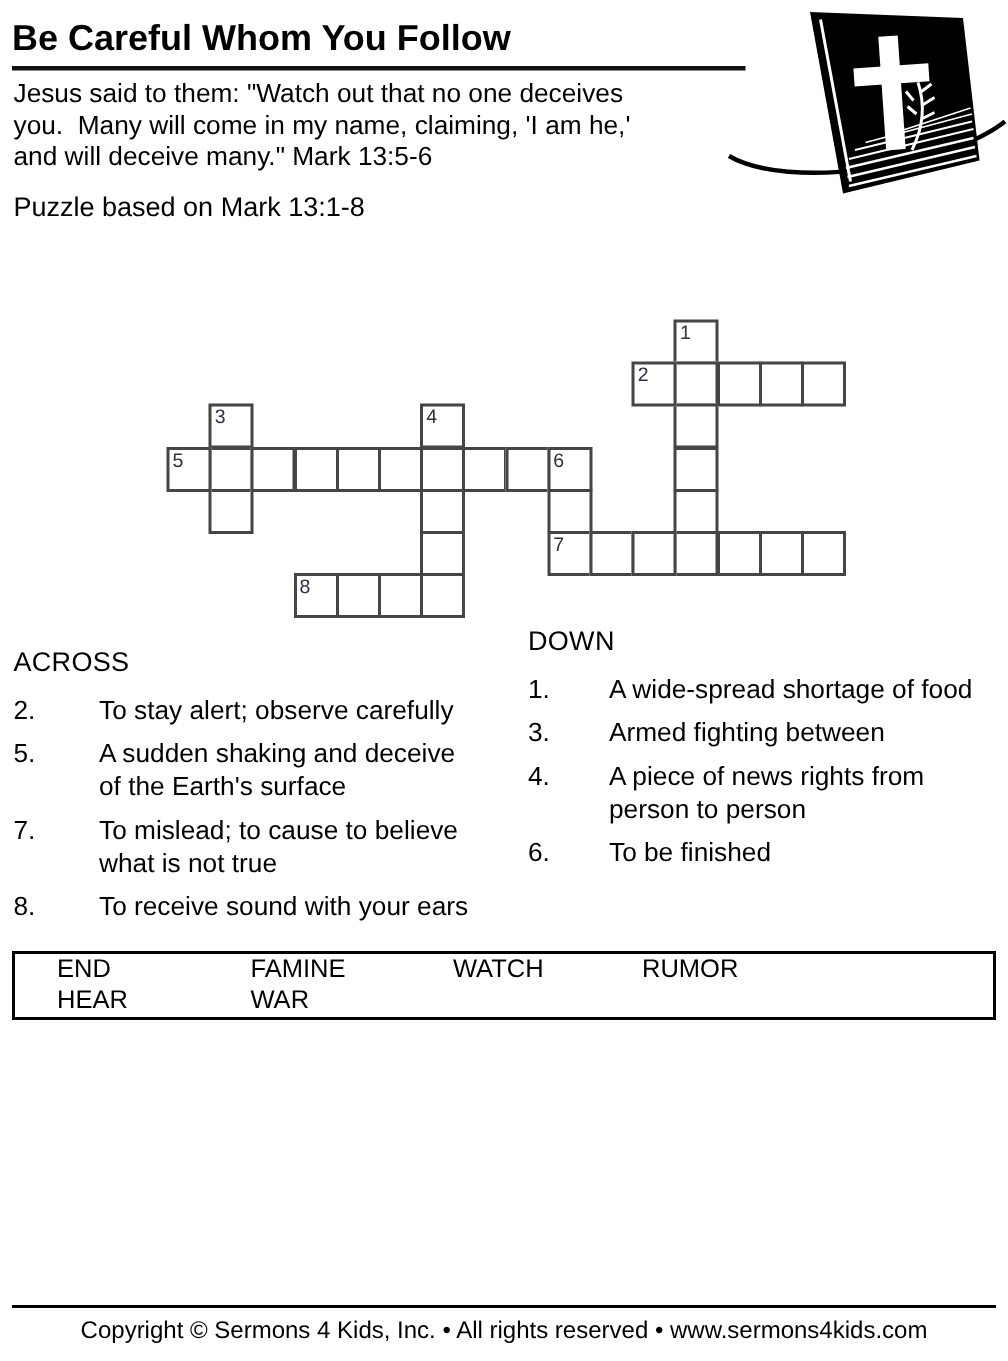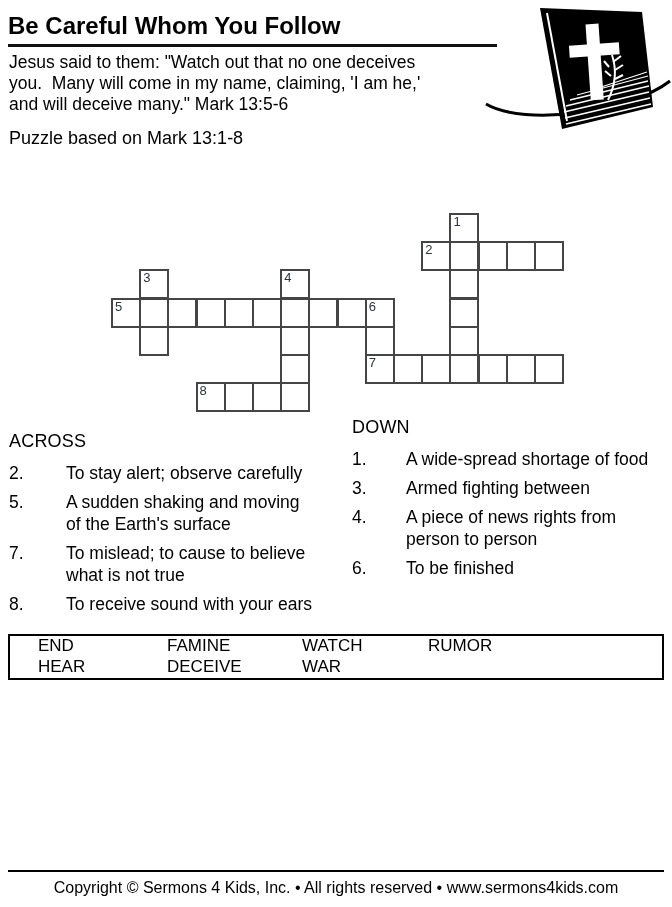--- a/index.html
+++ b/index.html
@@ -147,21 +147,21 @@
     <div>
         <div class="clue">
           <span class="clue-num">2.</span>
           <span class="clue-text">
             <span class="clue-line">To stay alert; observe carefully</span>
           </span>
         </div>
         <div class="clue">
           <span class="clue-num">5.</span>
           <span class="clue-text">
-            <span class="clue-line">A sudden shaking and moving</span>
+            <span class="clue-line">A sudden shaking and deceive</span>
             <span class="clue-line">of the Earth's surface</span>
           </span>
         </div>
         <div class="clue">
           <span class="clue-num">7.</span>
           <span class="clue-text">
             <span class="clue-line">To mislead; to cause to believe</span>
             <span class="clue-line">what is not true</span>
           </span>
         </div>
@@ -204,20 +204,19 @@
         </div>
       </div>
   </div>
 
   <div class="word-bank">
       <span class="wb-word">END</span>
       <span class="wb-word">FAMINE</span>
       <span class="wb-word">WATCH</span>
       <span class="wb-word">RUMOR</span>
       <span class="wb-word">HEAR</span>
-      <span class="wb-word">DECEIVE</span>
       <span class="wb-word">WAR</span>
     </div>
 
   <div class="footer-rule"></div>
   <div class="footer-text">Copyright © Sermons 4 Kids, Inc. • All rights reserved • www.sermons4kids.com</div>
 
 </div>
 
 </body></html>

